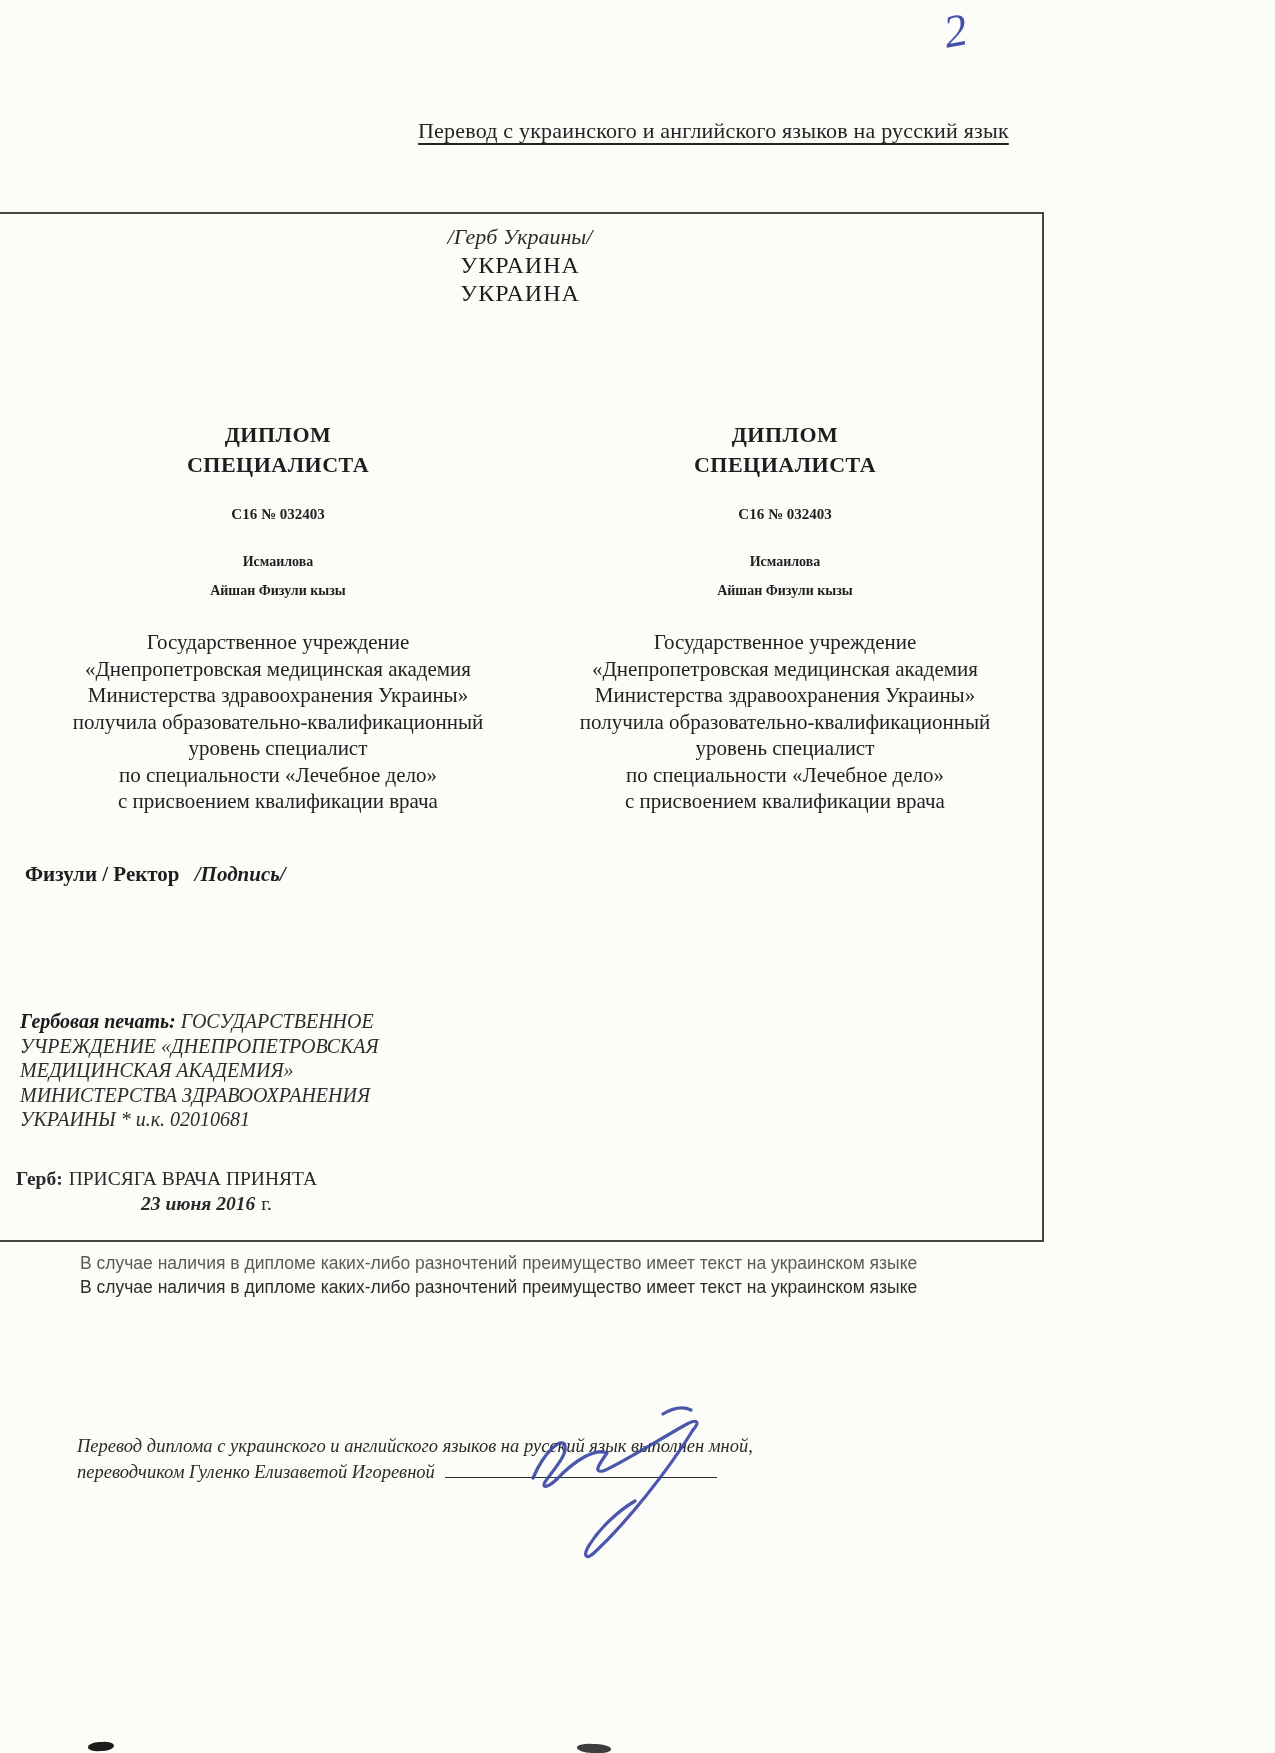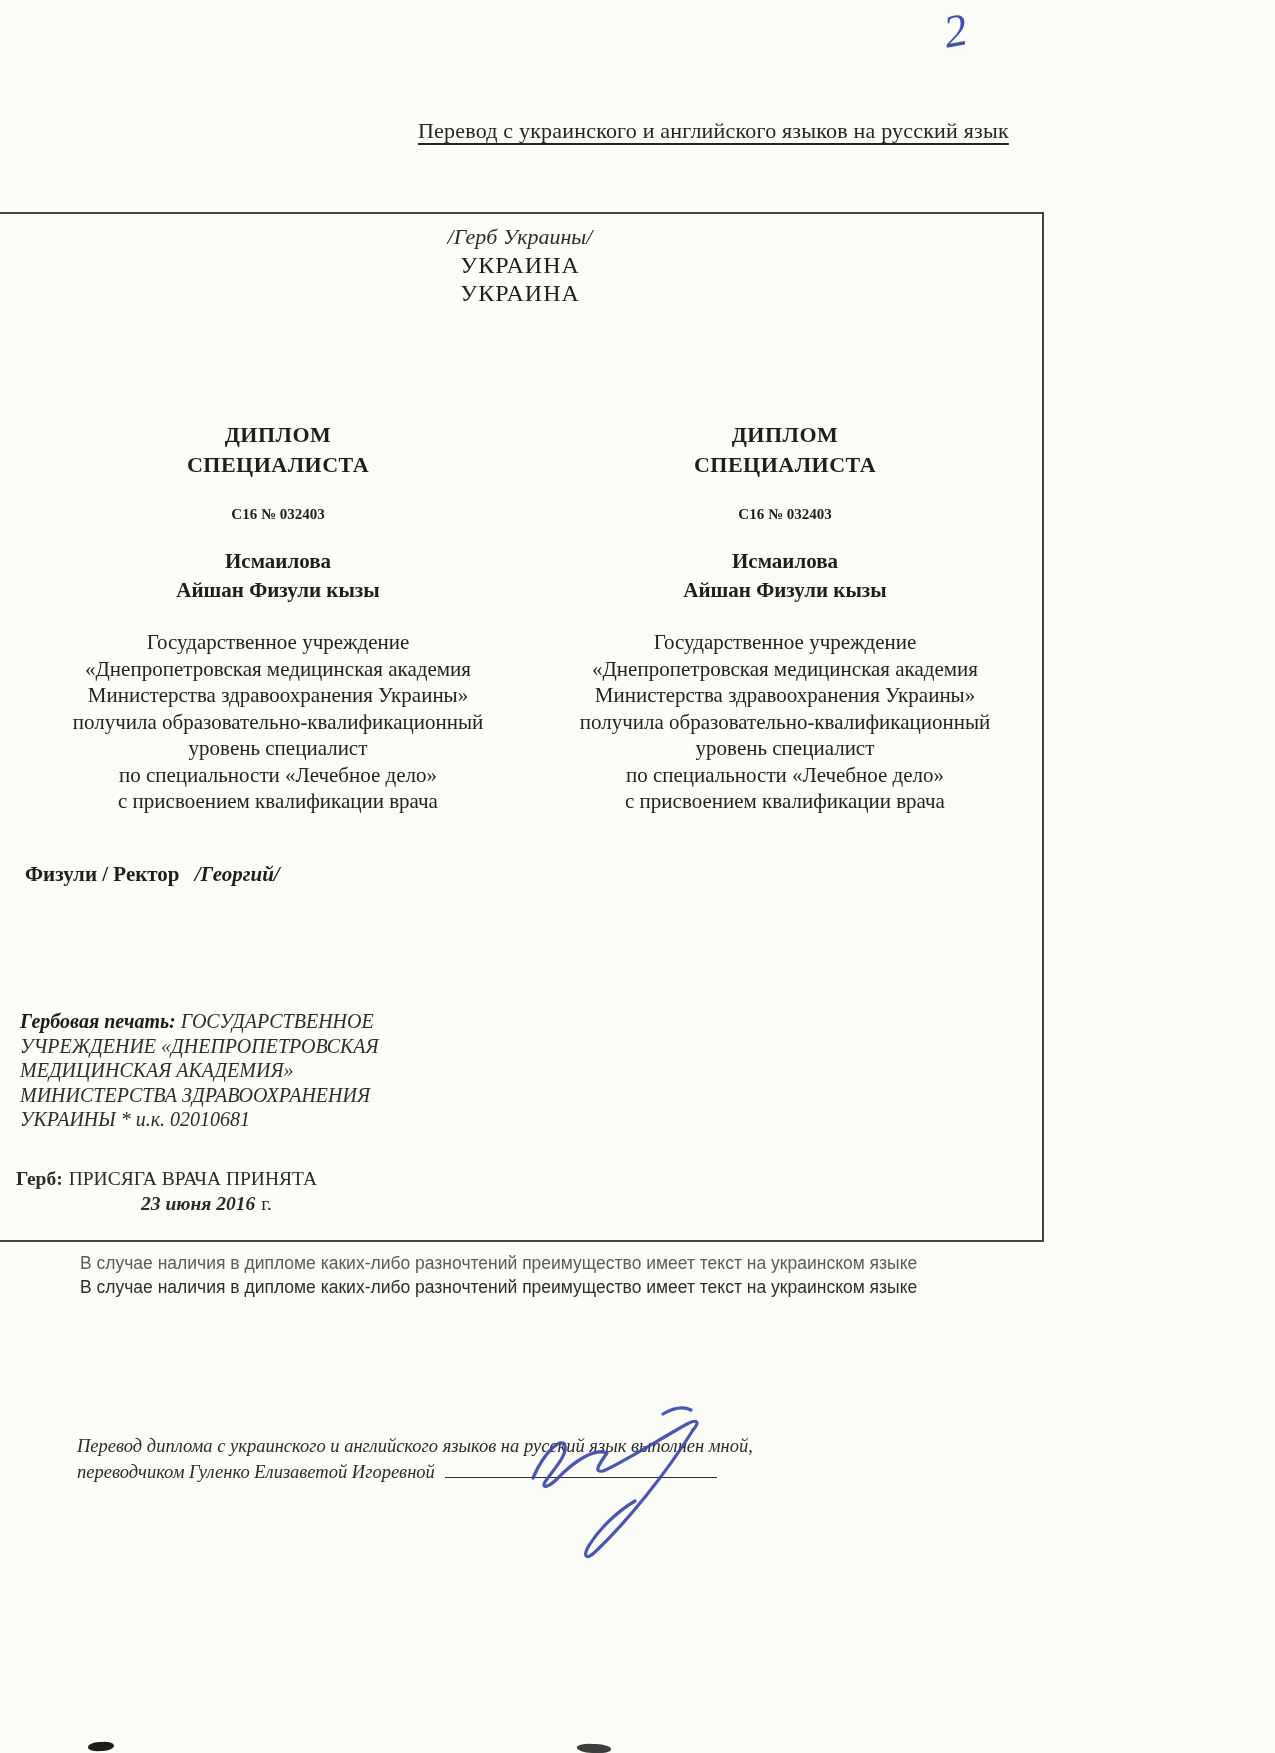--- a/index.html
+++ b/index.html
@@ -32,21 +32,21 @@
   .centerblock { position:absolute; left:9px; width:1050px; text-align:center; white-space:nowrap; }
   .emblem   { top:10px; font-style:italic; font-size:22px; color:#2b2b2b; }
   .country1 { top:38px; font-size:24px; letter-spacing:1px; }
   .country2 { top:66px; font-size:24px; letter-spacing:1px; }
 
   .col { position:absolute; top:206px; width:452px; text-align:center; }
   .col-left  { left:66px; }
   .col-right { left:573px; }
   .doc-title { font-weight:bold; font-size:22px; line-height:30px; letter-spacing:0.5px; white-space:nowrap; }
   .series    { margin-top:26px; font-weight:bold; font-size:15px; white-space:nowrap; }
-  .holder    { margin-top:24px; font-weight:bold; font-size:21px; line-height:29px; white-space:nowrap; }
+  .holder    { margin-top:24px; font-weight:bold; font-size:14px; line-height:29px; white-space:nowrap; }
   .body-par  { margin-top:24px; font-size:21px; line-height:26.5px; color:#222; }
   .body-par div { white-space:nowrap; }
   .col-footer { text-align:left; font-weight:bold; font-size:21px; white-space:nowrap; }
   .col-left  .col-footer { margin-top:47px; margin-left:-27px; }
   .col-right .col-footer { margin-top:43px; margin-left:-14px; }
   .sig-note  { font-style:italic; margin-left:10px; }
   .col-date  { margin-top:22px; text-align:left; font-weight:bold; font-size:21px; margin-left:-14px; white-space:nowrap; }
 
   .seal {
     position:absolute; left:34px; top:795px; width:412px;
@@ -113,21 +113,21 @@
         <div>Государственное учреждение</div>
         <div>«Днепропетровская медицинская академия</div>
         <div>Министерства здравоохранения Украины»</div>
         <div>получила образовательно-квалификационный</div>
         <div>уровень специалист</div>
         <div>по специальности «Лечебное дело»</div>
         <div>с присвоением квалификации врача</div>
       </div>
       <div class="col-footer">
         <span>Физули / Ректор</span>
-        <span class="sig-note">/Георгий/</span>
+        <span class="sig-note">/Подпись/</span>
       </div>
     </div>
 
     <div class="col col-right">
       <div class="doc-title">
         <div>ДИПЛОМ</div>
         <div>СПЕЦИАЛИСТА</div>
       </div>
       <div class="series">С16 № 032403</div>
       <div class="holder">

